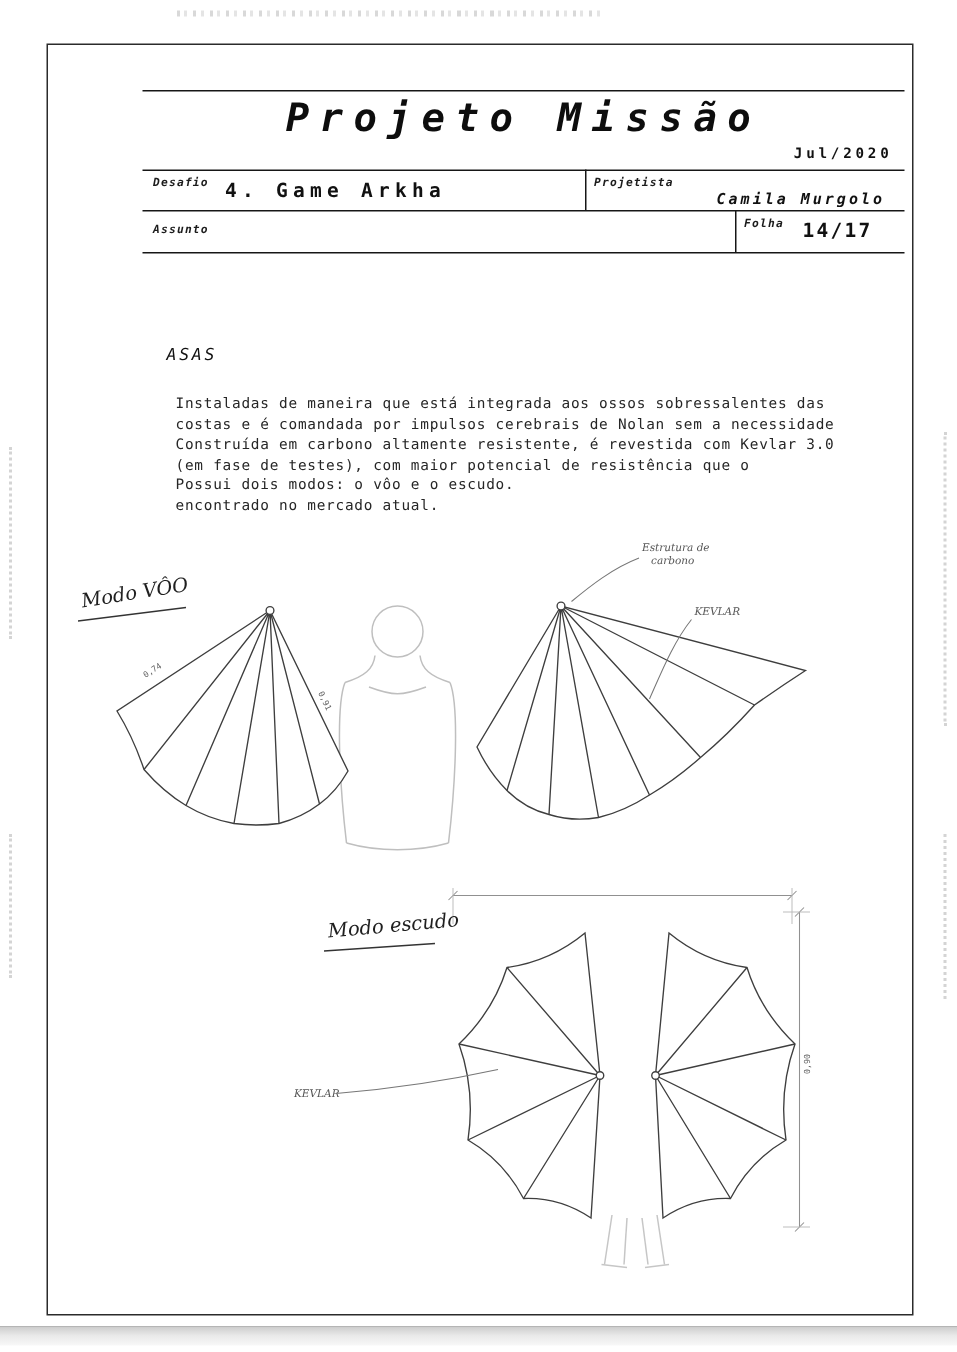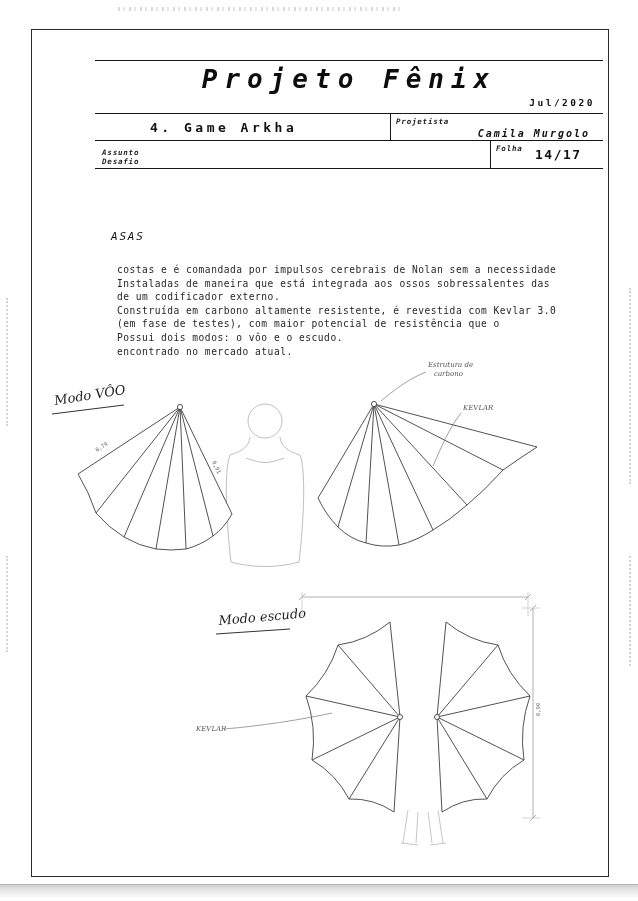--- a/index.html
+++ b/index.html
@@ -67,43 +67,42 @@
   <div class="artifact-top"></div>
   <div class="mark" style="left:6px; top:298px; height:128px;"></div>
   <div class="mark" style="left:6px; top:556px; height:96px;"></div>
   <div class="mark" style="left:629px; top:288px; height:196px;"></div>
   <div class="mark" style="left:629px; top:556px; height:110px;"></div>
   <div class="bottom-shadow"></div>
 
   <div class="frame"></div>
 
   <div class="rule" style="left:95px; top:60px; width:508px;"></div>
-  <div class="doc-title">Projeto Fênix</div>
+  <div class="doc-title">Projeto Missão</div>
   <div class="doc-date">Jul/2020</div>
   <div class="rule" style="left:95px; top:113px; width:508px;"></div>
 
-  <div class="fld" style="left:102px; top:117px;margin-top:40px;">Desafio</div>
+  <div class="fld" style="left:102px; top:117px;">Desafio</div>
   <div class="v-desafio">4. Game Arkha</div>
   <div class="vrule" style="left:390px; top:113px; height:27px;"></div>
   <div class="fld" style="left:396px; top:117px;">Projetista</div>
   <div class="v-projetista">Camila Murgolo</div>
   <div class="rule" style="left:95px; top:140px; width:508px;"></div>
 
   <div class="fld" style="left:102px; top:148px;">Assunto</div>
   <div class="vrule" style="left:490px; top:140px; height:28px;"></div>
   <div class="fld" style="left:496px; top:144px;">Folha</div>
   <div class="v-folha">14/17</div>
   <div class="rule" style="left:95px; top:168px; width:508px;"></div>
 
 
   <div class="heading-asas">ASAS</div>
   <div class="para">
+    <div>Instaladas de maneira que está integrada aos ossos sobressalentes das</div>
     <div>costas e é comandada por impulsos cerebrais de Nolan sem a necessidade</div>
-    <div>Instaladas de maneira que está integrada aos ossos sobressalentes das</div>
-    <div>de um codificador externo.</div>
     <div>Construída em carbono altamente resistente, é revestida com Kevlar 3.0</div>
     <div>(em fase de testes), com maior potencial de resistência que o</div>
     <div>Possui dois modos: o vôo e o escudo.</div>
     <div>encontrado no mercado atual.</div>
   </div>
 
   <svg class="art" width="638" height="901" viewBox="0 0 638 901">
 
     <g fill="none" stroke="#3e3e3e" stroke-width="0.9">
 

